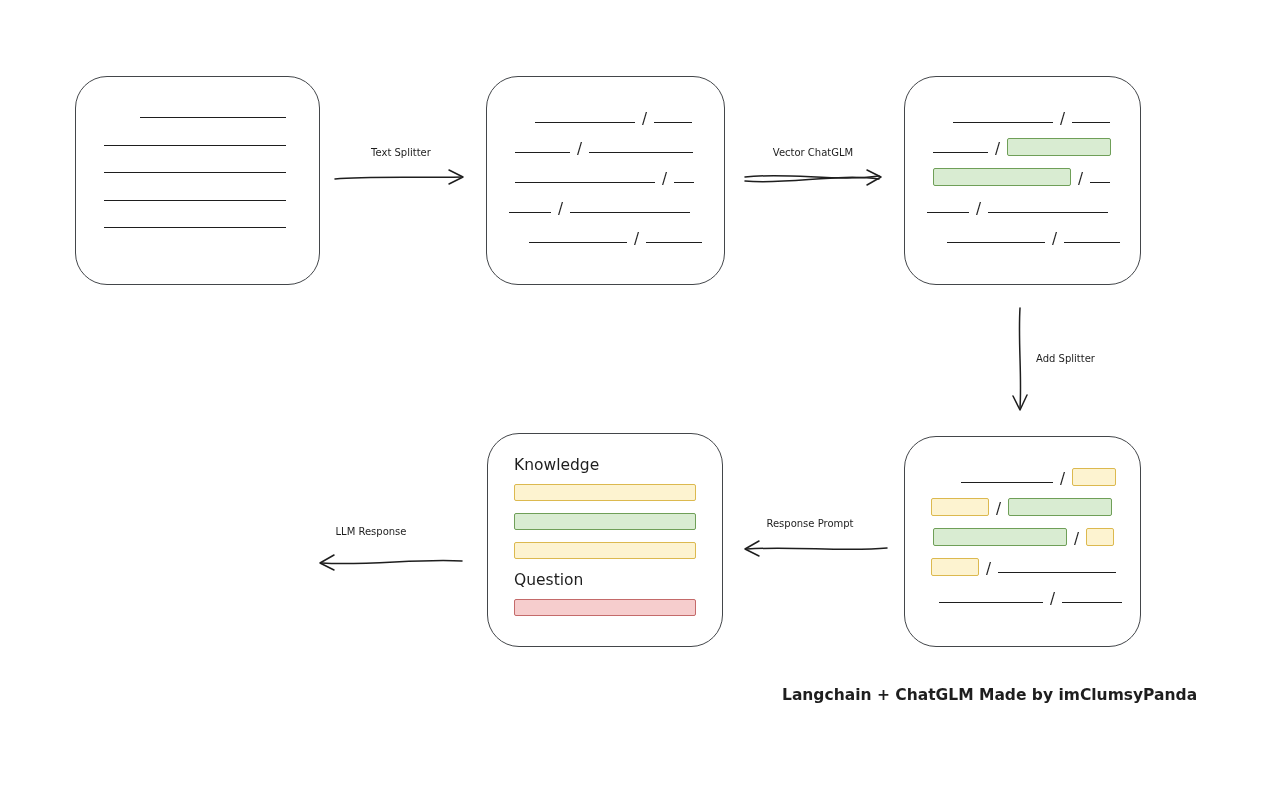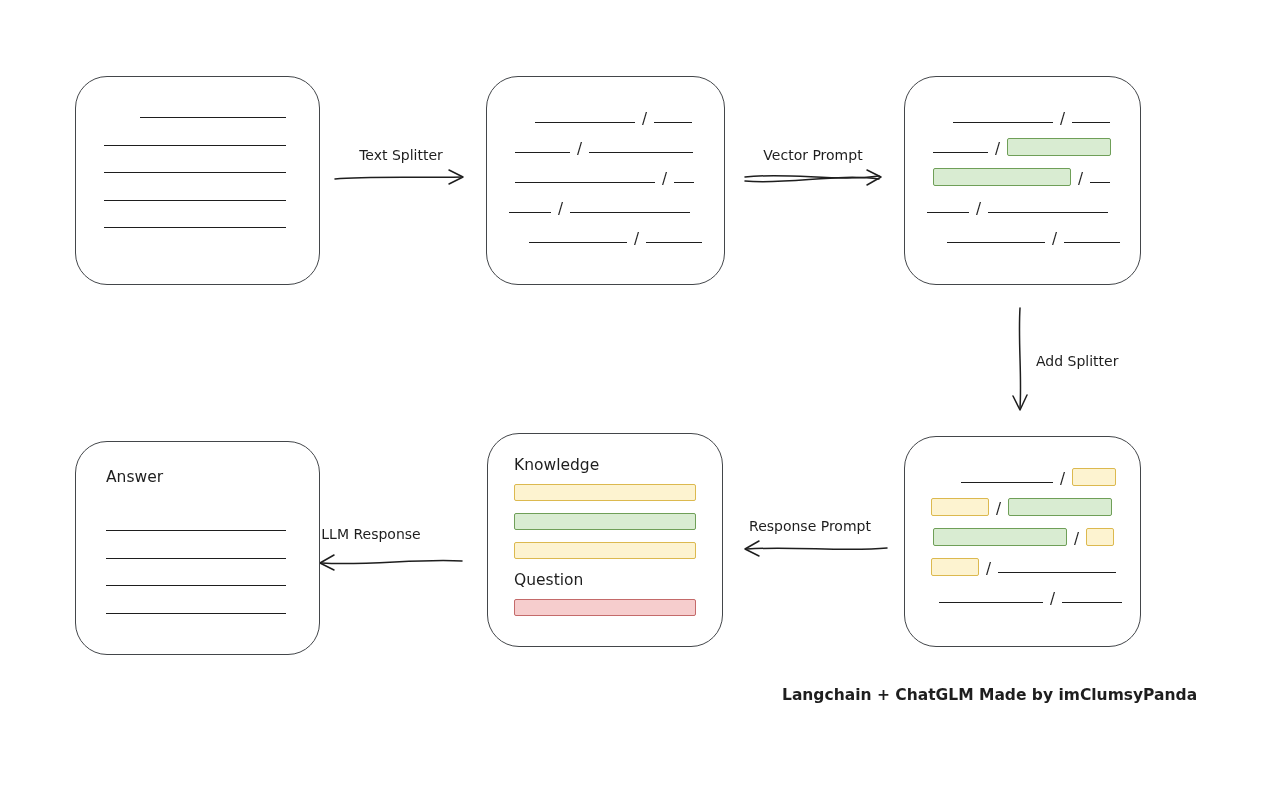--- a/index.html
+++ b/index.html
@@ -100,21 +100,21 @@
   .arrow { position: absolute; overflow: visible; }
   .arrow path {
     fill: none;
     stroke: var(--ink, #1e1e1e);
     stroke-width: 1.5;
     stroke-linecap: round;
     stroke-linejoin: round;
   }
   .arrow-label {
     position: absolute;
-    font-size: 14px;
+    font-size: 10px;
     text-align: center;
     white-space: nowrap;
   }
   #label-text-splitter   { left: 333px; top: 147px; width: 136px; }
   #arrow-text-splitter   { left: 333px; top: 164px; }
   #label-vector-search   { left: 738px; top: 147px; width: 150px; }
   #arrow-vector-search   { left: 743px; top: 164px; }
   #label-add-context     { left: 1036px; top: 353px; text-align: left; }
   #arrow-add-context     { left: 1006px; top: 306px; }
   #label-generate-prompt { left: 735px; top: 518px; width: 150px; }
@@ -175,21 +175,21 @@
           <span class="seg seg-line" style="width: 120px;"></span>
         </div>
         <div class="chunk-row" style="padding-left: 20px;">
           <span class="seg seg-line" style="width: 98px;"></span>
           <span class="slash">/</span>
           <span class="seg seg-line" style="width: 56px;"></span>
         </div>
       </div>
   </div>
 
-  <div class="arrow-label" id="label-vector-search">Vector Prompt</div>
+  <div class="arrow-label" id="label-vector-search">Vector ChatGLM</div>
   <svg class="arrow" id="arrow-vector-search" width="146" height="26" viewBox="0 0 146 26">
     <path d="M2 13 C 45 8, 95 18, 136 12"></path>
     <path d="M2 17 C 45 21, 95 9, 136 15"></path>
     <path d="M124 6 L138 13 L124 21"></path>
   </svg>
 
   <div class="node" id="box-matched">
     <div class="chunk-rows">
         <div class="chunk-row" style="padding-left: 26px;">
           <span class="seg seg-line" style="width: 100px;"></span>
@@ -275,27 +275,16 @@
         </div>
     </div>
   </div>
 
   <div class="arrow-label" id="label-llm-response">LLM Response</div>
   <svg class="arrow" id="arrow-llm-response" width="152" height="24" viewBox="0 0 152 24">
     <path d="M150 11 C 110 8, 55 16, 10 13"></path>
     <path d="M22 5 L8 13 L22 20"></path>
   </svg>
 
-  <div class="node" id="box-answer">
-    <div class="answer-content">
-      <div class="box-title">Answer</div>
-      <div class="doc-lines">
-          <div class="doc-line" style="margin-left: 0px; width: 180px;"></div>
-          <div class="doc-line" style="margin-left: 0px; width: 180px;"></div>
-          <div class="doc-line" style="margin-left: 0px; width: 180px;"></div>
-          <div class="doc-line" style="margin-left: 0px; width: 180px;"></div>
-        </div>
-    </div>
-  </div>
 
   <div class="credit">Langchain + ChatGLM Made by imClumsyPanda</div>
 
 </div>
 
 </body></html>

